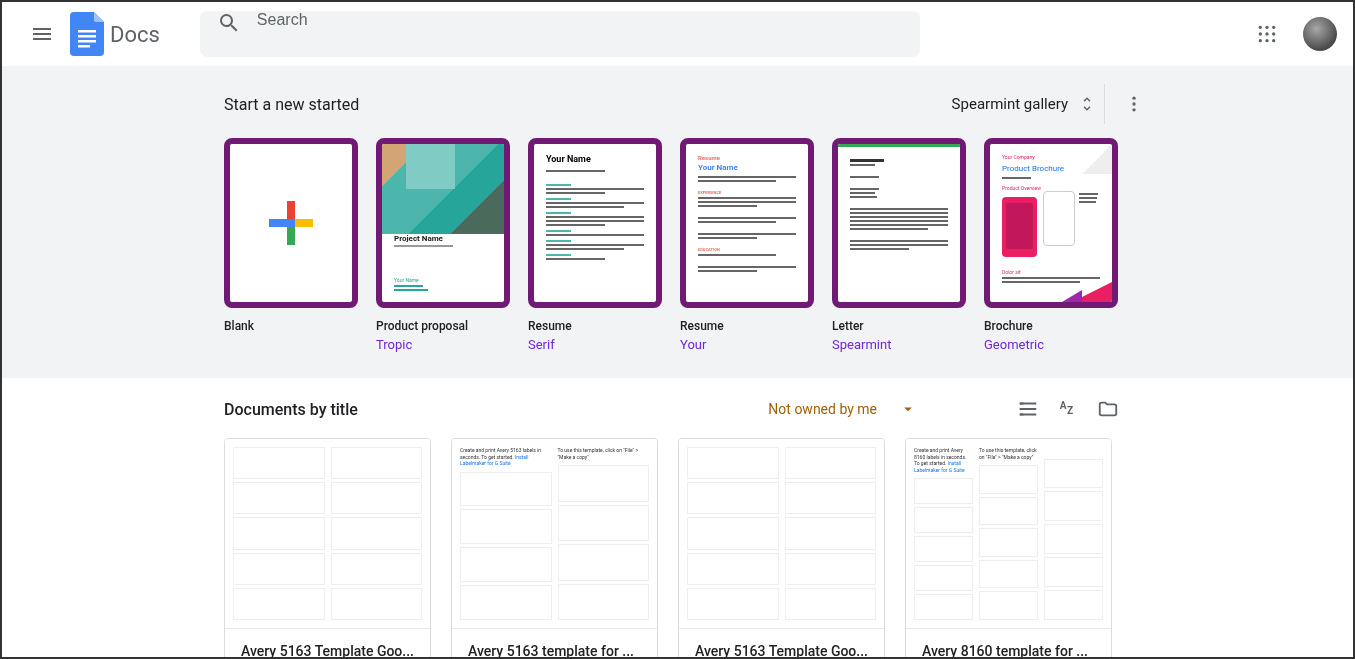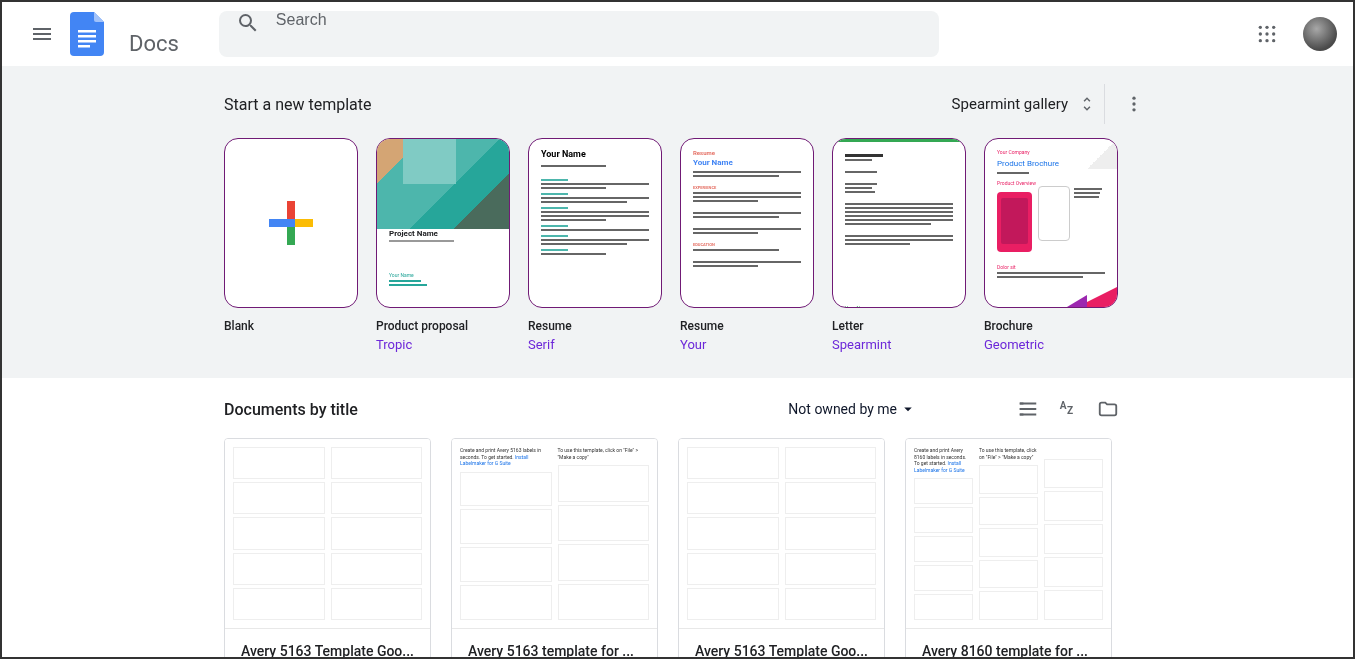--- a/index.html
+++ b/index.html
@@ -26,22 +26,22 @@
       height: 48px;
       display: flex;
       align-items: center;
       justify-content: center;
       cursor: pointer;
       border-radius: 50%;
       color: #5f6368;
     }
     .logo-area {
       display: flex;
-      align-items: flex-end;
-      gap: 23px;
+      align-items: center;
+      gap: 4px;
       margin-left: 4px;
       margin-right: 40px;
     }
     .docs-icon {
       width: 36px;
       height: 44px;
       position: relative;
     }
     .docs-icon svg { width: 100%; height: 100%; }
     .app-name {
@@ -142,22 +142,22 @@
       gap: 18px;
     }
     .template-card {
       width: 134px;
       cursor: pointer;
     }
     .template-thumb {
       width: 134px;
       height: 170px;
       background: #fff;
-      border: 1px solid #701a75;
-      border-radius: 14px;
+      border: 6px solid #701a75;
+      border-radius: 8px;
       margin-bottom: 8px;
       position: relative;
       overflow: hidden;
     }
     .template-title {
       font-size: 12px;
       color: #202124;
       font-weight: 500;
       line-height: 20px;
     }
@@ -258,23 +258,23 @@
     .docs-title {
       font-size: 16px;
       font-weight: 500;
       color: #202124;
     }
     .owned-filter {
       margin-left: auto;
       margin-right: 100px;
       display: flex;
       align-items: center;
-      gap: 2px;
-      cursor: pointer;
-      color: #0f172a;
+      gap: 22px;
+      cursor: pointer;
+      color: #a16207;
       font-size: 14px;
     }
     .docs-controls {
       display: flex;
       gap: 18px;
       color: #5f6368;
     }
     .control-icon { cursor: pointer; }
     
     .docs-grid {
@@ -372,21 +372,21 @@
           <circle cx="20" cy="20" r="2"></circle>
         </svg>
     </div>
     <div class="avatar"></div>
   </div>
 </div>
 
 <div class="template-section">
   <div class="template-inner">
     <div class="template-header">
-      <span class="start-label">Start a new template</span>
+      <span class="start-label">Start a new started</span>
       <div style="display:flex;align-items:center">
         <div class="template-gallery-btn">
           <span class="gallery-label">Spearmint gallery</span>
           <svg class="unfold-icon" width="18" height="18" viewBox="0 0 24 24" fill="currentColor">
               <path d="M12 5.83L15.17 9l1.41-1.41L12 3 7.41 7.59 8.83 9 12 5.83zm0 12.34L8.83 15l-1.41 1.41L12 21l4.59-4.59L15.17 15 12 18.17z"></path>
             </svg>
         </div>
         <div class="more-vert">
           <svg width="20" height="20" viewBox="0 0 24 24" fill="currentColor">
               <circle cx="12" cy="5" r="2"></circle>

